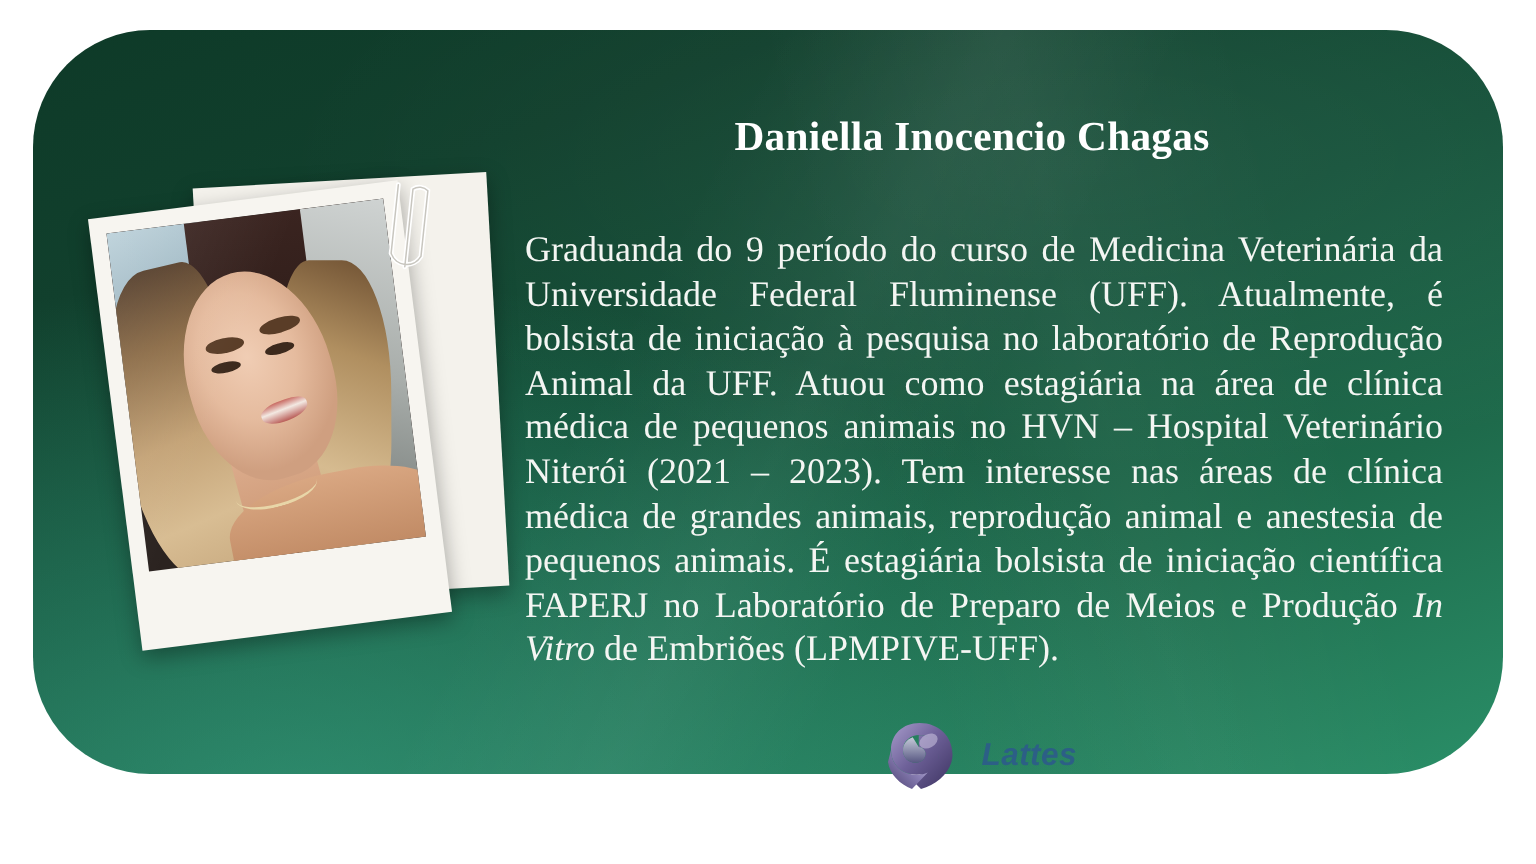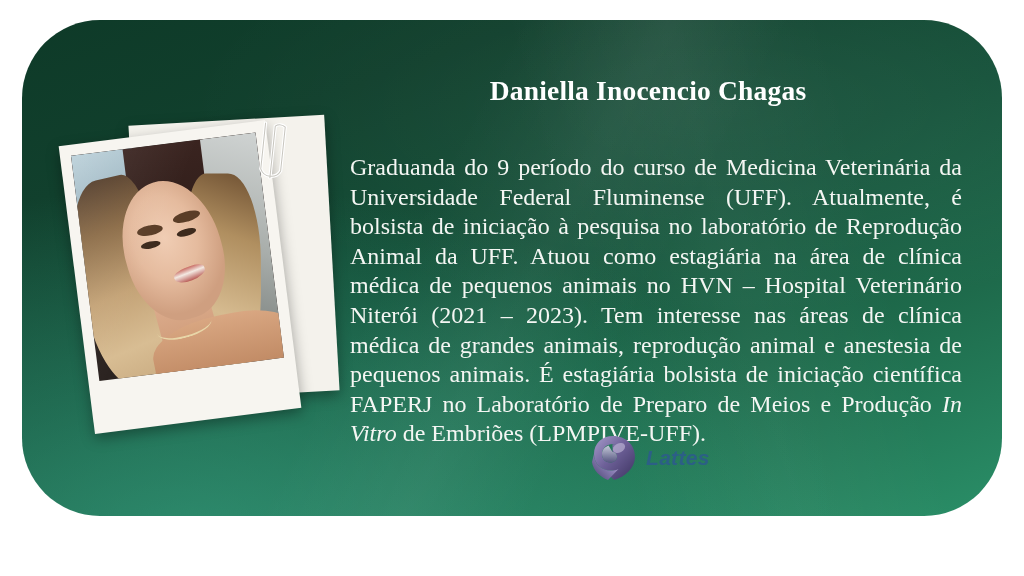--- a/index.html
+++ b/index.html
@@ -188,26 +188,27 @@
     width: 34px;
     height: 72px;
     transform: rotate(6deg);
     z-index: 5;
   }
 
   
   .lattes {
     position: absolute;
     left: 588px;
-    top: 432px;
+    top: 478px;
     width: 130px;
     height: 52px;
     display: flex;
     align-items: center;
     gap: 8px;
+    justify-content: space-between;
   }
   .lattes-mark { width: 50px; height: 50px; flex: 0 0 auto; }
   .lattes-word {
     font-family: "Liberation Sans", sans-serif;
     font-weight: bold;
     font-style: italic;
     font-size: 21px;
     color: #2c5f86;
     letter-spacing: 0.3px;
   }

